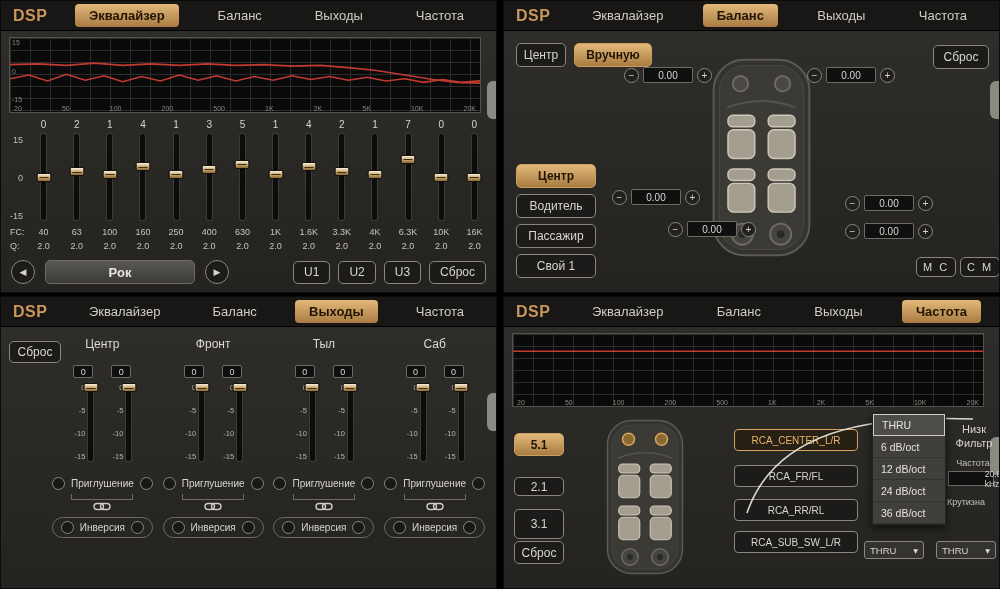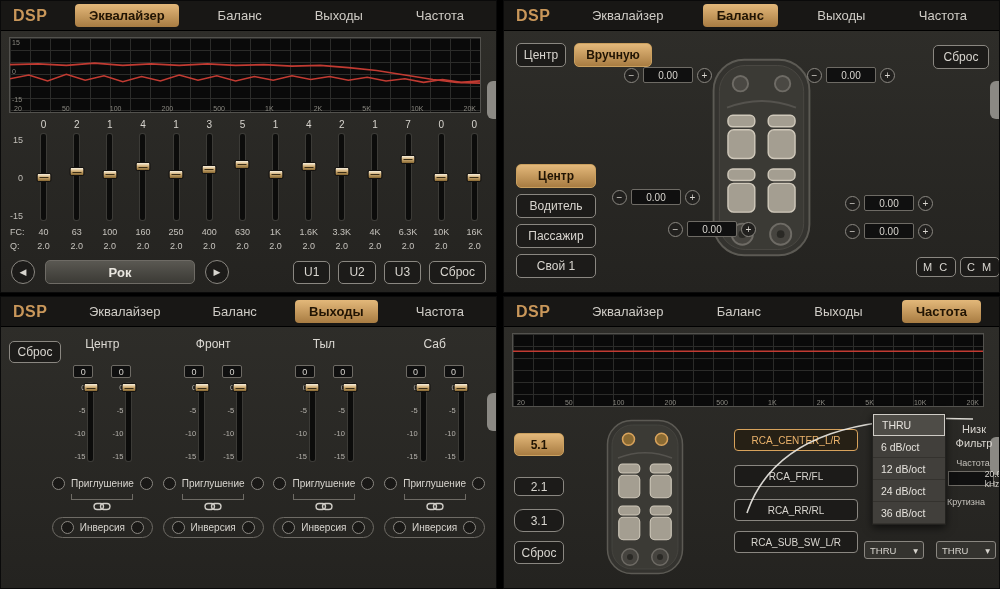--- a/index.html
+++ b/index.html
@@ -597,21 +597,21 @@
           <span>1K</span>
           <span>2K</span>
           <span>5K</span>
           <span>10K</span>
           <span>20K</span>
         </div>
     </div>
     <div id="fr-modes">
         <div class="pill gold" style="position:absolute;left:10px;top:136px;width:50px;height:23px;">5.1</div>
         <div class="pill" style="position:absolute;left:10px;top:180px;width:50px;height:19px;">2.1</div>
-        <div class="pill" style="position:absolute;left:10px;top:212px;width:50px;height:23px;border-radius:9px;">3.1</div>
+        <div class="pill" style="position:absolute;left:10px;top:212px;width:50px;height:30px;">3.1</div>
         <div class="pill" style="position:absolute;left:10px;top:244px;width:50px;height:23px;">Сброс</div>
       </div>
     <div class="car" id="fr-car" style="left:96px;top:120px;"><svg width="90" height="160" viewBox="0 0 120 212">
           <rect x="10" y="4" width="100" height="204" rx="32" fill="#34332f" stroke="#5c5a54" stroke-width="2"></rect>
           <rect x="16" y="10" width="88" height="192" rx="27" fill="#3b3a35" stroke="#4a4843" stroke-width="1"></rect>
           <path d="M24 54 Q60 40 96 54" fill="none" stroke="#55534e" stroke-width="2"></path>
           <circle cx="38" cy="29" r="8" fill="#8a6a33" stroke="#d8a35c" stroke-width="2"></circle>
           <circle cx="82" cy="29" r="8" fill="#8a6a33" stroke="#d8a35c" stroke-width="2"></circle>
           <g fill="#a49e91" stroke="#cfc8ba" stroke-width="1.5">
             <rect x="25" y="62" width="28" height="12" rx="5"></rect>

